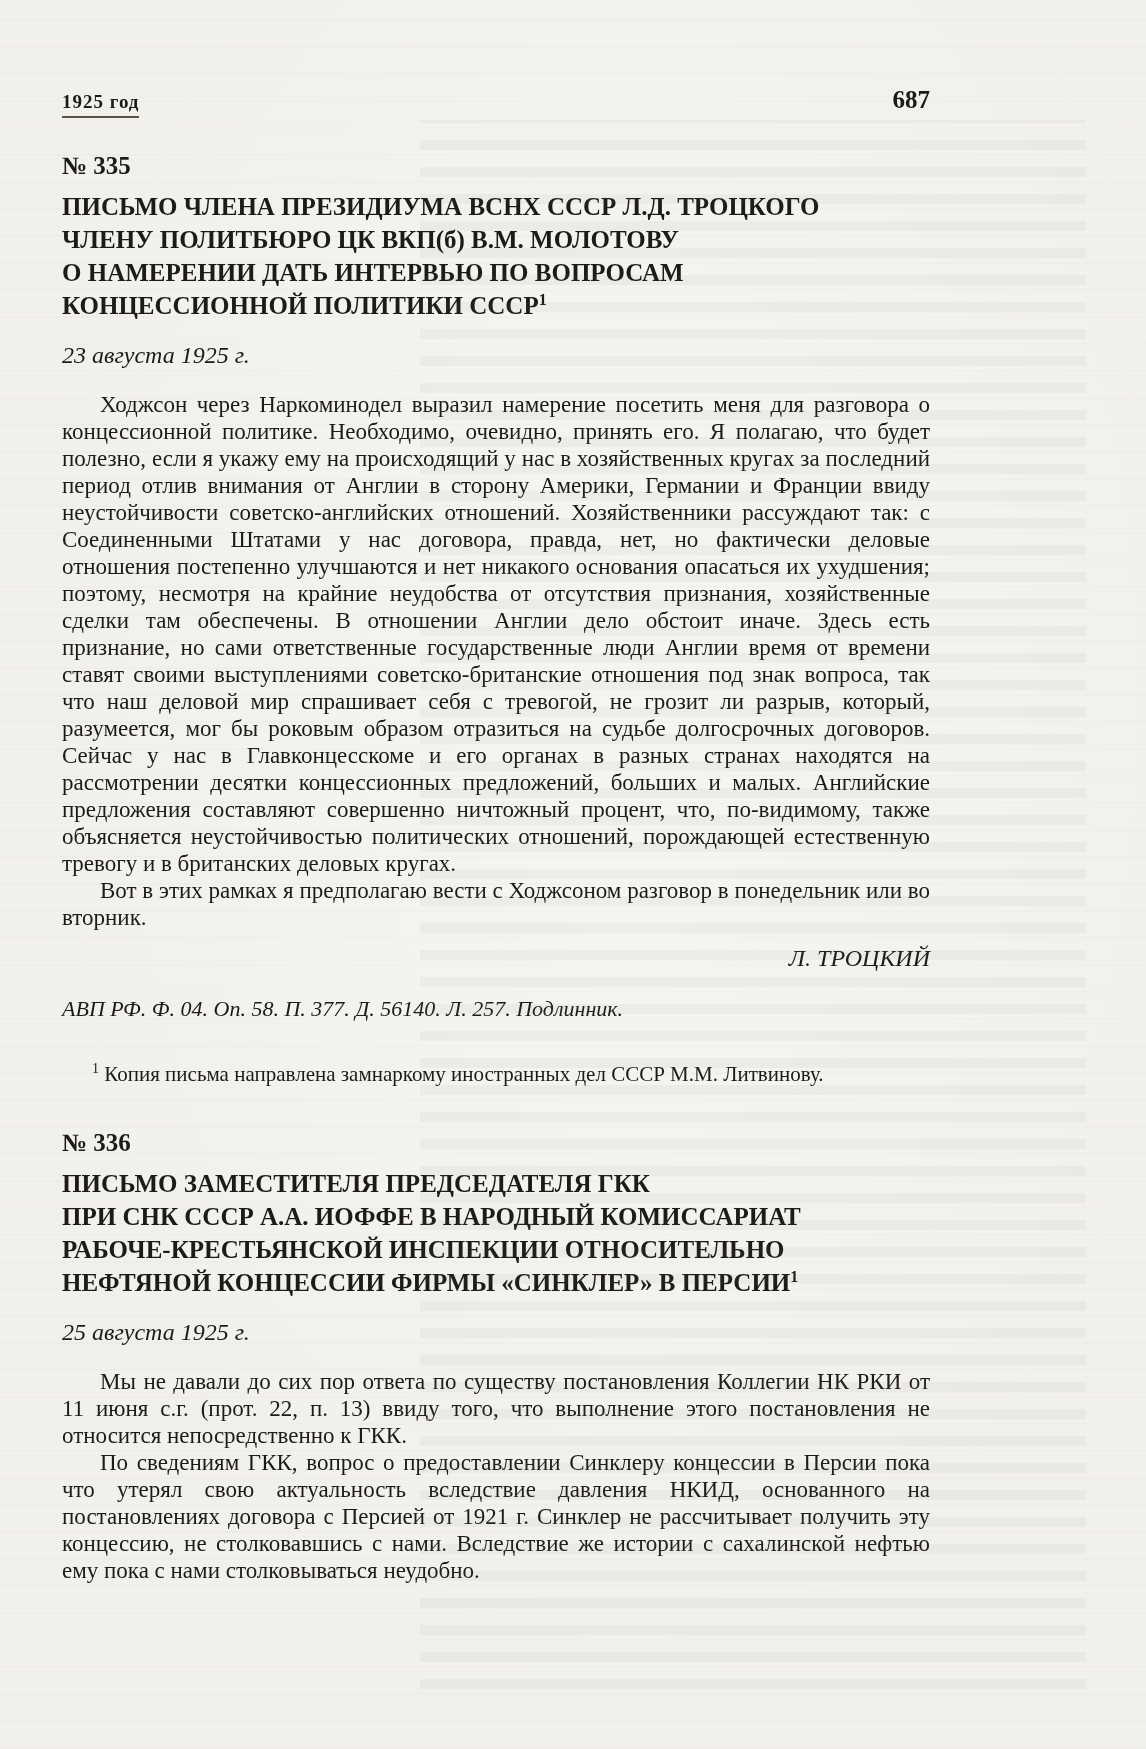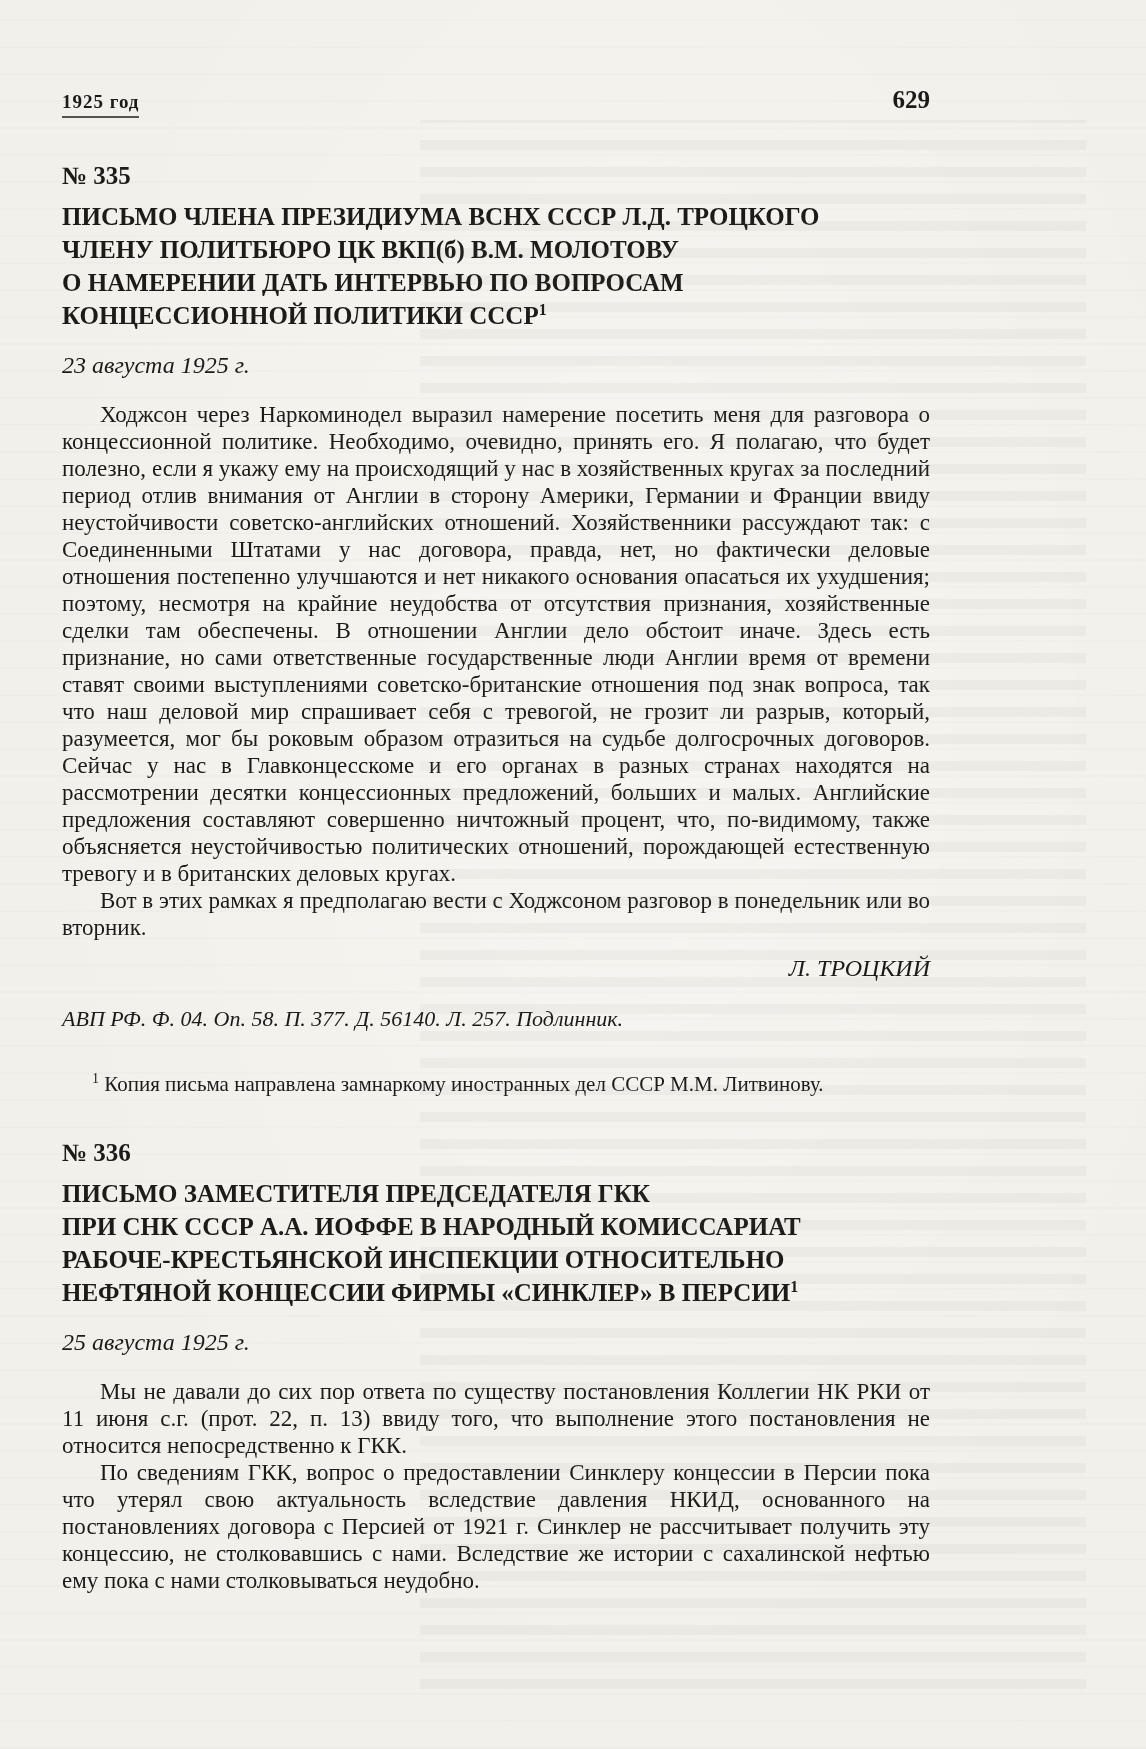--- a/index.html
+++ b/index.html
@@ -31,21 +31,21 @@
       0deg,
       rgba(110,108,100,0.06) 0 10px,
       rgba(0,0,0,0) 10px 27px
     );
     pointer-events: none;
   }
   .running-head {
     display: flex;
     justify-content: space-between;
     align-items: baseline;
-    margin-bottom: 44px;
+    margin-bottom: 34px;
   }
   .running-head .rh-left {
     font-weight: bold;
     font-size: 19px;
     letter-spacing: 1px;
     border-bottom: 2px solid #55534c;
     padding-bottom: 3px;
   }
   .running-head .rh-right {
     font-weight: bold;
@@ -103,21 +103,21 @@
     margin-top: 42px;
   }
 </style>
 </head>
 <body>
 
 <div class="page">
 
   <div class="running-head">
     <span class="rh-left">1925 год</span>
-    <span class="rh-right">629</span>
+    <span class="rh-right">687</span>
   </div>
 
   <section class="doc-section">
     <div class="doc-number">№ 335</div>
     <div class="doc-title">
       <div>ПИСЬМО ЧЛЕНА ПРЕЗИДИУМА ВСНХ СССР Л.Д. ТРОЦКОГО</div>
       <div>ЧЛЕНУ ПОЛИТБЮРО ЦК ВКП(б) В.М. МОЛОТОВУ</div>
       <div>О НАМЕРЕНИИ ДАТЬ ИНТЕРВЬЮ ПО ВОПРОСАМ</div>
       <div><span>КОНЦЕССИОННОЙ ПОЛИТИКИ СССР</span><sup>1</sup></div>
     </div>

